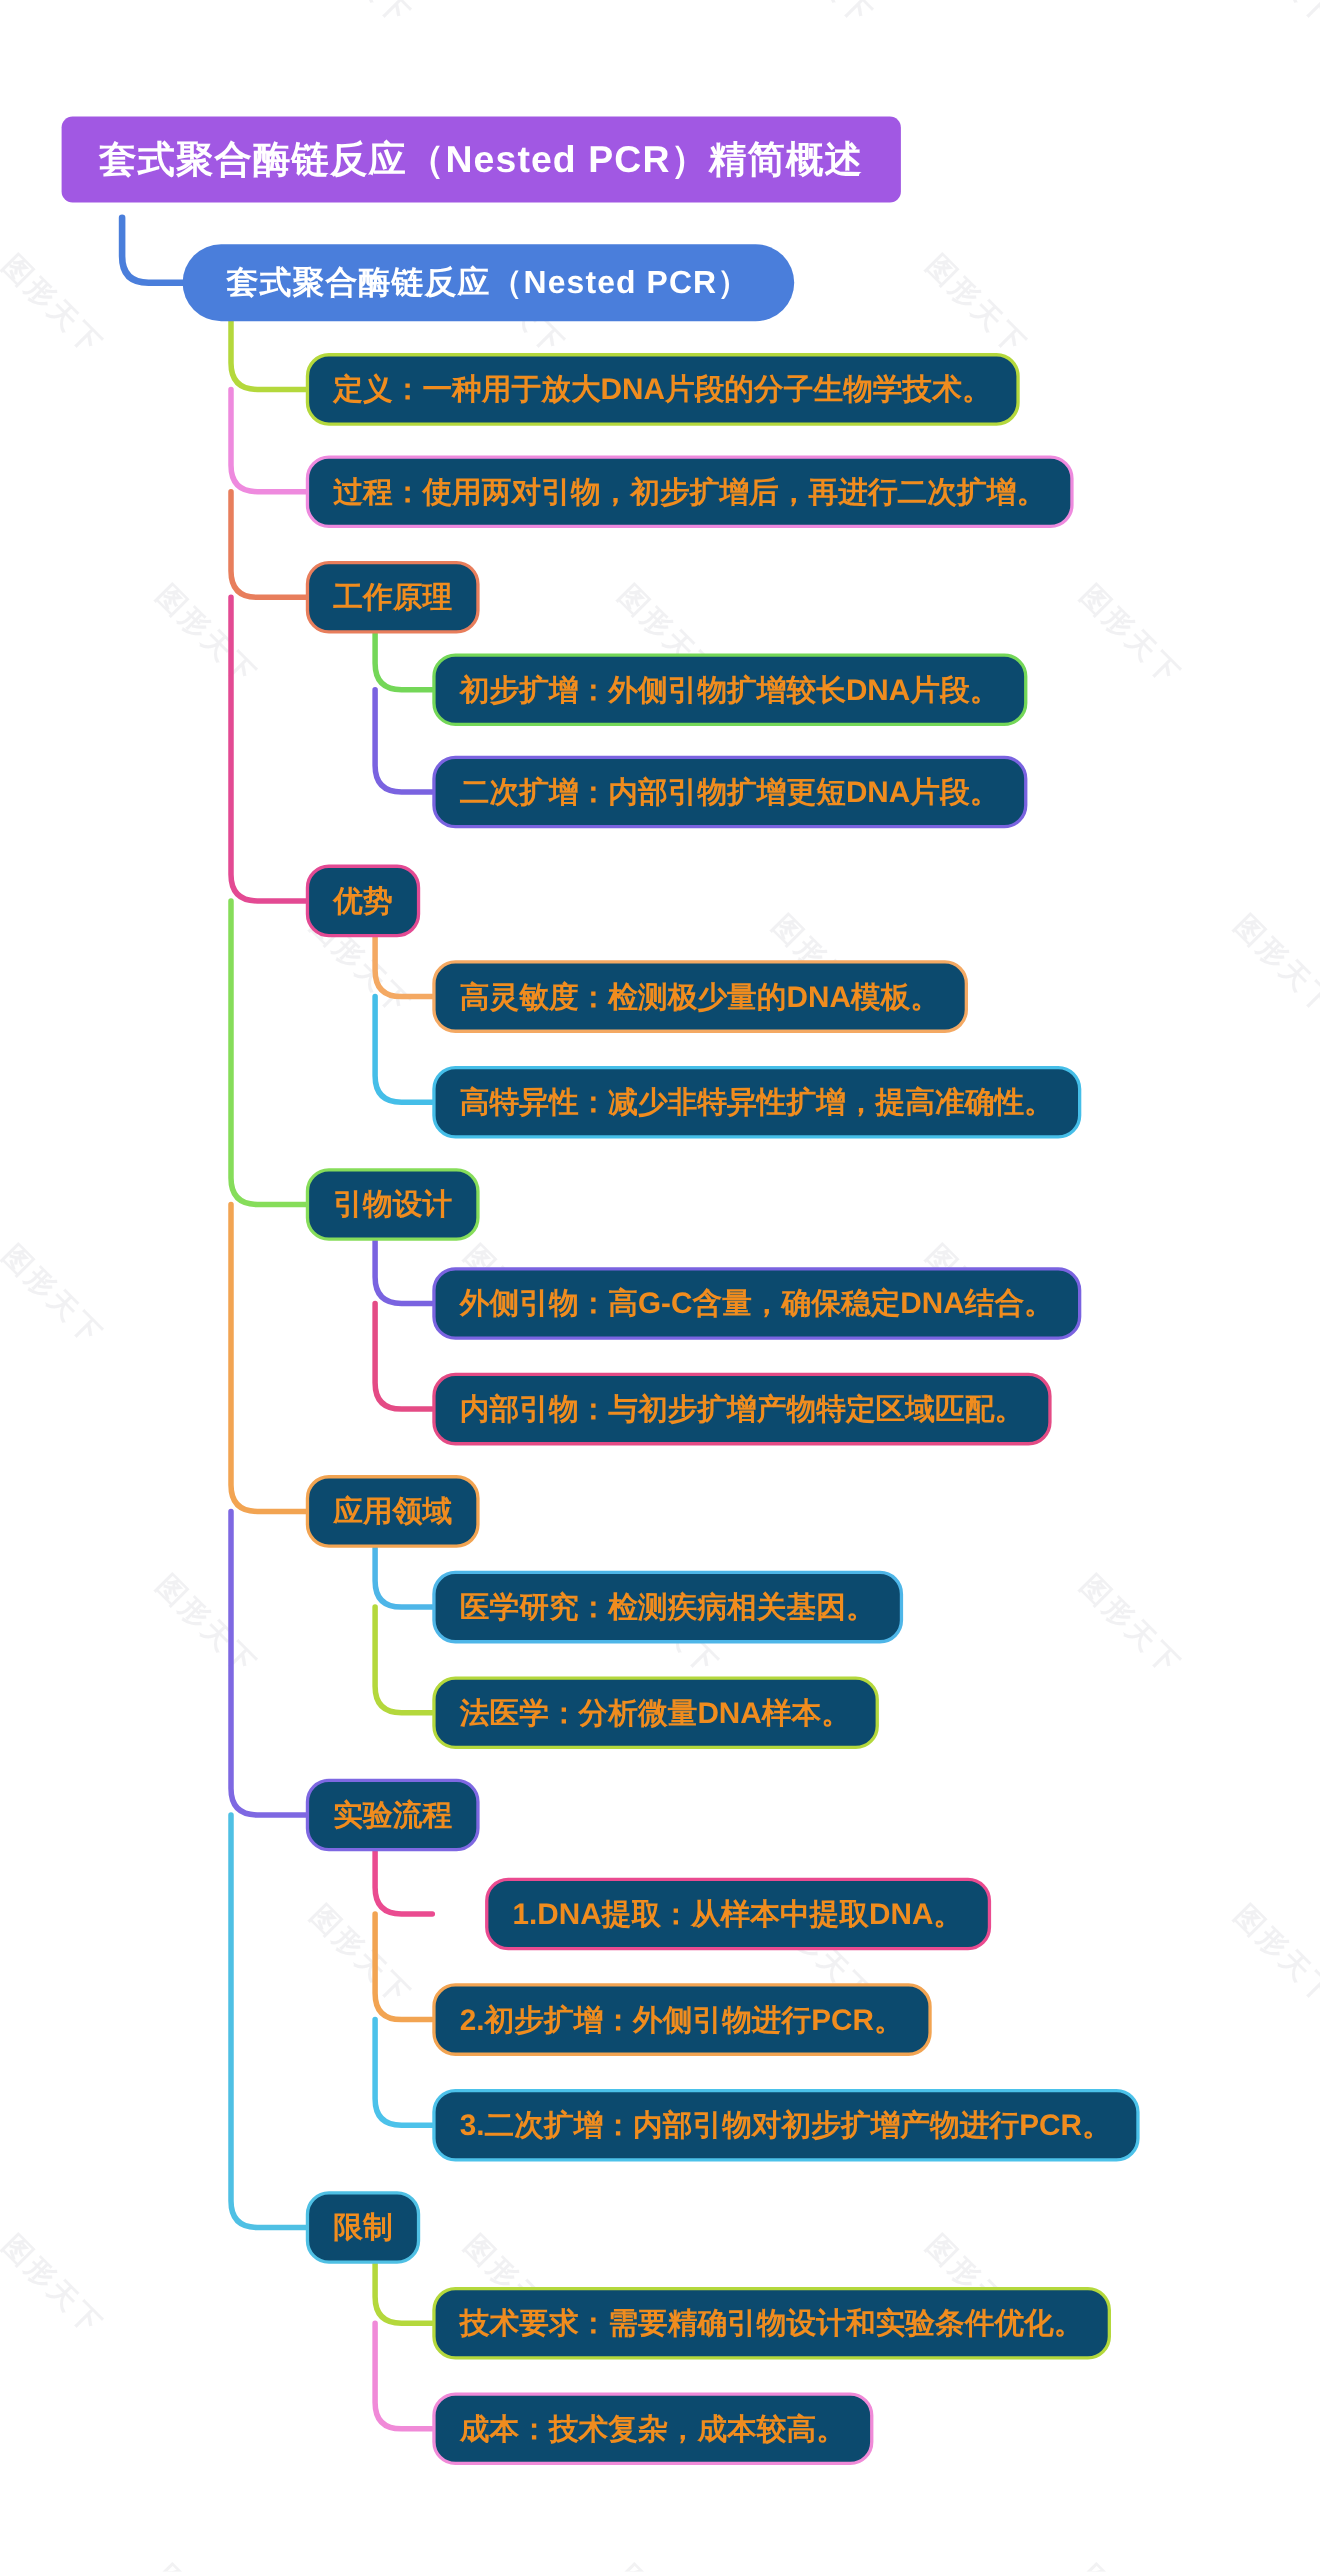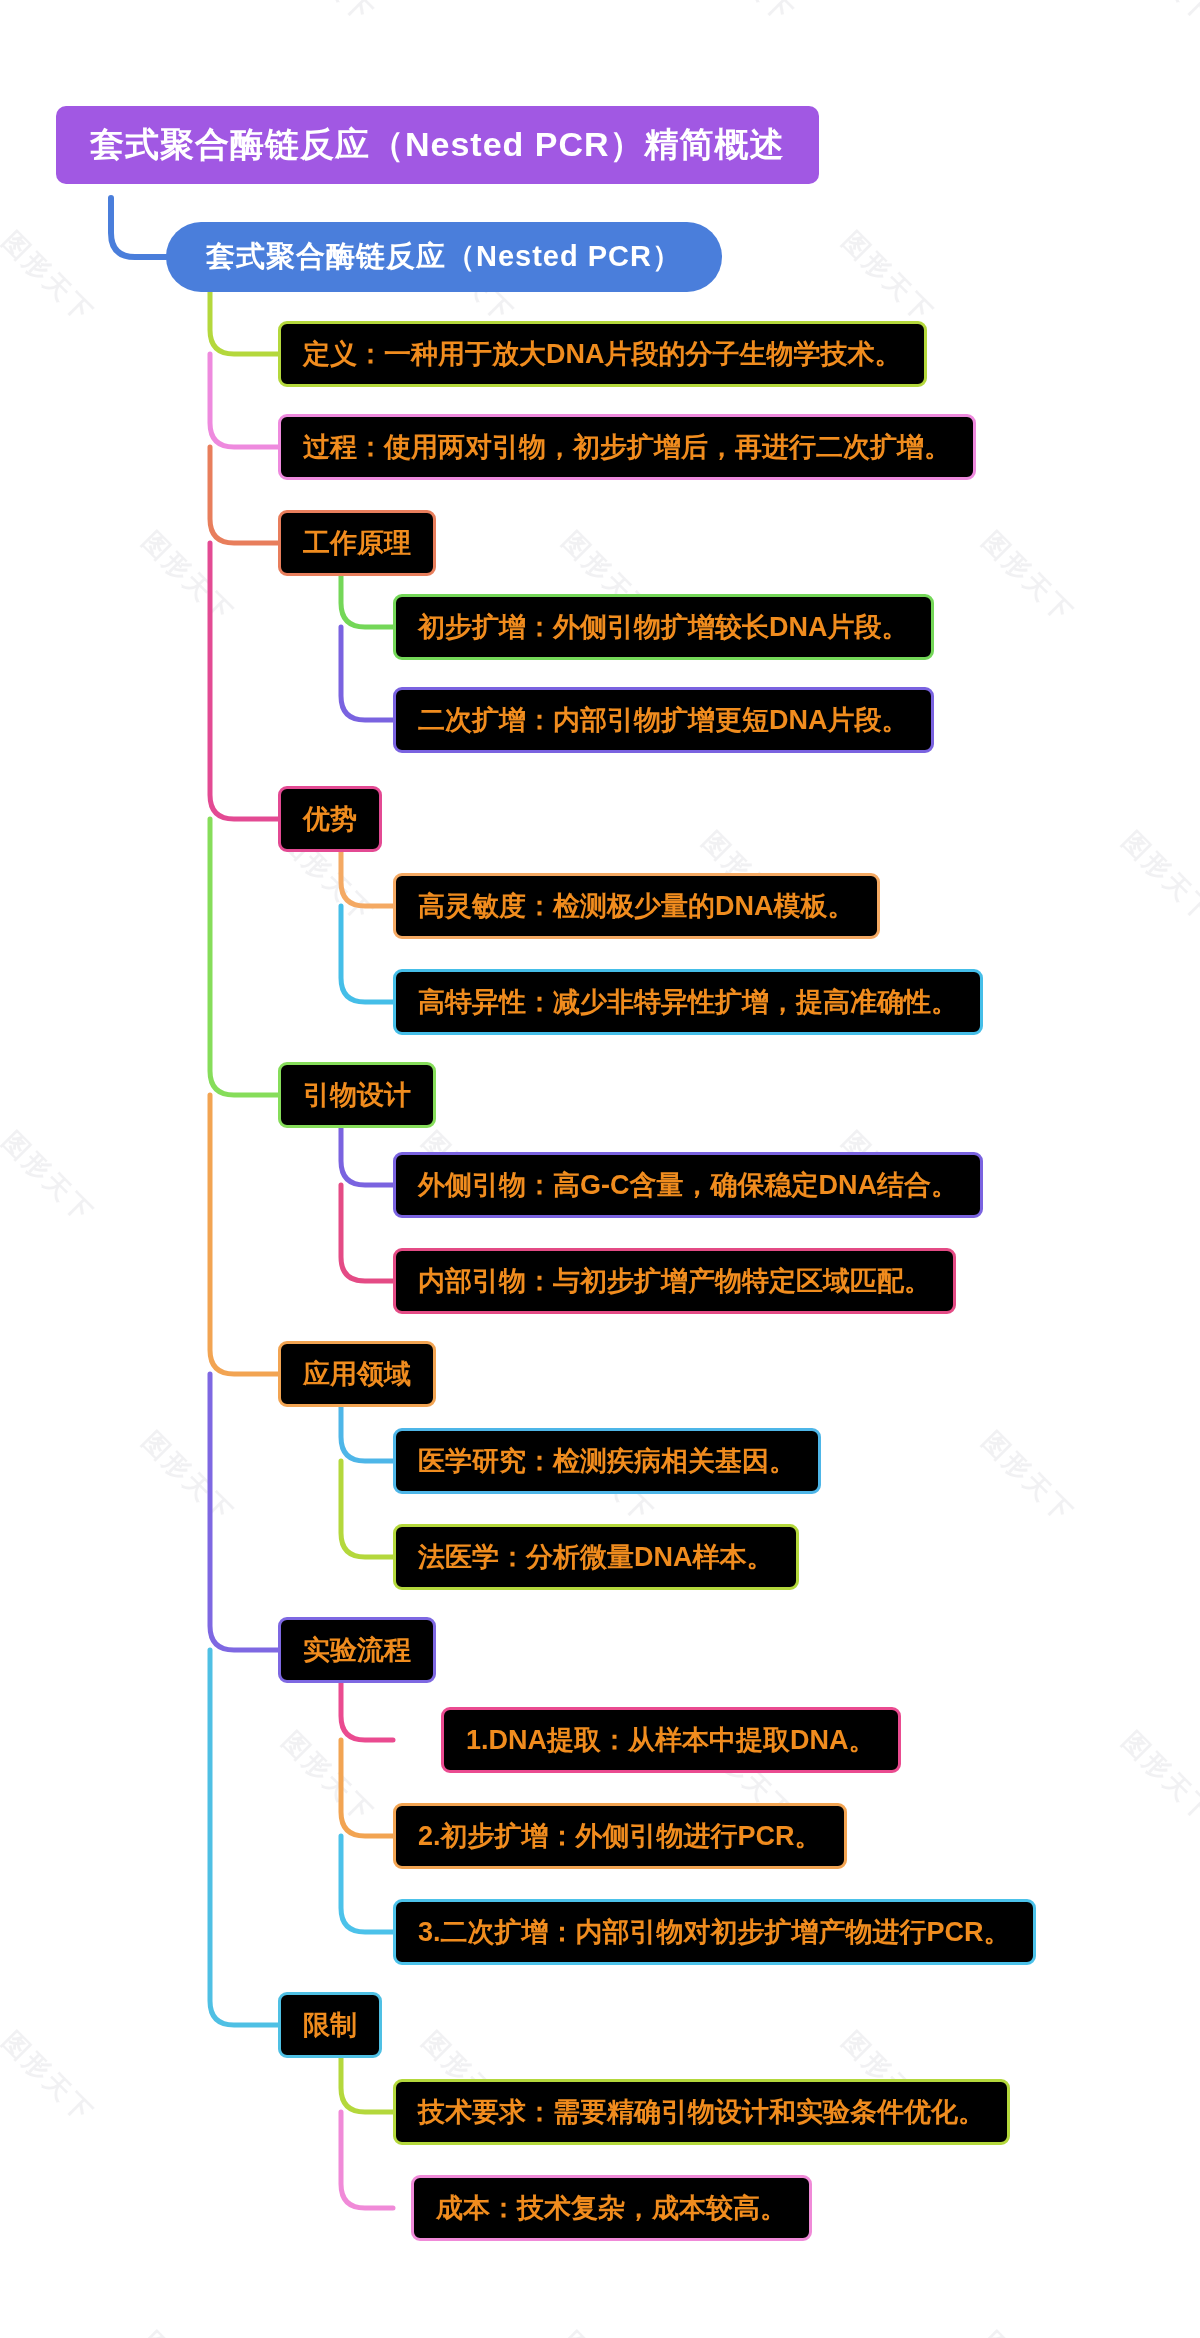--- a/index.html
+++ b/index.html
@@ -3,21 +3,21 @@
 <meta charset="utf-8">
 <style>
   html,body{margin:0;padding:0;background:#ffffff;}
   .canvas{position:relative;width:1200px;height:2338px;background:#ffffff;overflow:hidden;
           font-family:"Liberation Sans","DejaVu Sans",sans-serif;}
   .wm-layer{position:absolute;inset:0;z-index:0;pointer-events:none;}
   .wm{position:absolute;color:#e7e7ea;opacity:.55;font-size:26px;font-weight:bold;
       letter-spacing:3px;transform:rotate(45deg);white-space:nowrap;}
   #connector-svg{position:absolute;left:0;top:0;z-index:1;}
   .node{position:absolute;z-index:2;display:flex;align-items:center;box-sizing:border-box;
-        background:#000000;border:3px solid #a3a3a3;border-radius:9px;height:66px;
+        background:#0c4a6e;border:3px solid #a3a3a3;border-radius:21px;height:66px;
         padding:0 22px;font-size:27px;font-weight:bold;white-space:nowrap;
         color:var(--node-text,#f08c1e);}
   .root{left:56px;top:106px;height:78px;border:none;border-radius:10px;
         font-size:34px;padding:0 34px;letter-spacing:1px;}
   .hub{left:166px;top:222px;height:70px;border:none;border-radius:35px;
        font-size:29px;padding:0 40px;letter-spacing:1px;}
 </style>
 </head>
 <body>
 
@@ -91,15 +91,15 @@
       <div class="node" style="left: 393px; top: 1248px; border-color: rgb(228, 75, 133);">内部引物：与初步扩增产物特定区域匹配。</div>
       <div class="node" style="left: 278px; top: 1341px; border-color: rgb(242, 164, 82);">应用领域</div>
       <div class="node" style="left: 393px; top: 1428px; border-color: rgb(78, 182, 232);">医学研究：检测疾病相关基因。</div>
       <div class="node" style="left: 393px; top: 1524px; border-color: rgb(180, 216, 60);">法医学：分析微量DNA样本。</div>
       <div class="node" style="left: 278px; top: 1617px; border-color: rgb(126, 104, 226);">实验流程</div>
       <div class="node" style="left: 393px; top: 1707px; border-color: rgb(234, 75, 144); margin-left: 48px;">1.DNA提取：从样本中提取DNA。</div>
       <div class="node" style="left: 393px; top: 1803px; border-color: rgb(242, 164, 82);">2.初步扩增：外侧引物进行PCR。</div>
       <div class="node" style="left: 393px; top: 1899px; border-color: rgb(76, 194, 234);">3.二次扩增：内部引物对初步扩增产物进行PCR。</div>
       <div class="node" style="left: 278px; top: 1992px; border-color: rgb(79, 192, 228);">限制</div>
       <div class="node" style="left: 393px; top: 2079px; border-color: rgb(180, 216, 60);">技术要求：需要精确引物设计和实验条件优化。</div>
-      <div class="node" style="left: 411px; top: 2175px; border-color: rgb(240, 138, 216);">成本：技术复杂，成本较高。</div>
+      <div class="node" style="left: 393px; top: 2175px; border-color: rgb(240, 138, 216);">成本：技术复杂，成本较高。</div>
     </div>
 </div>
 
 </body></html>

